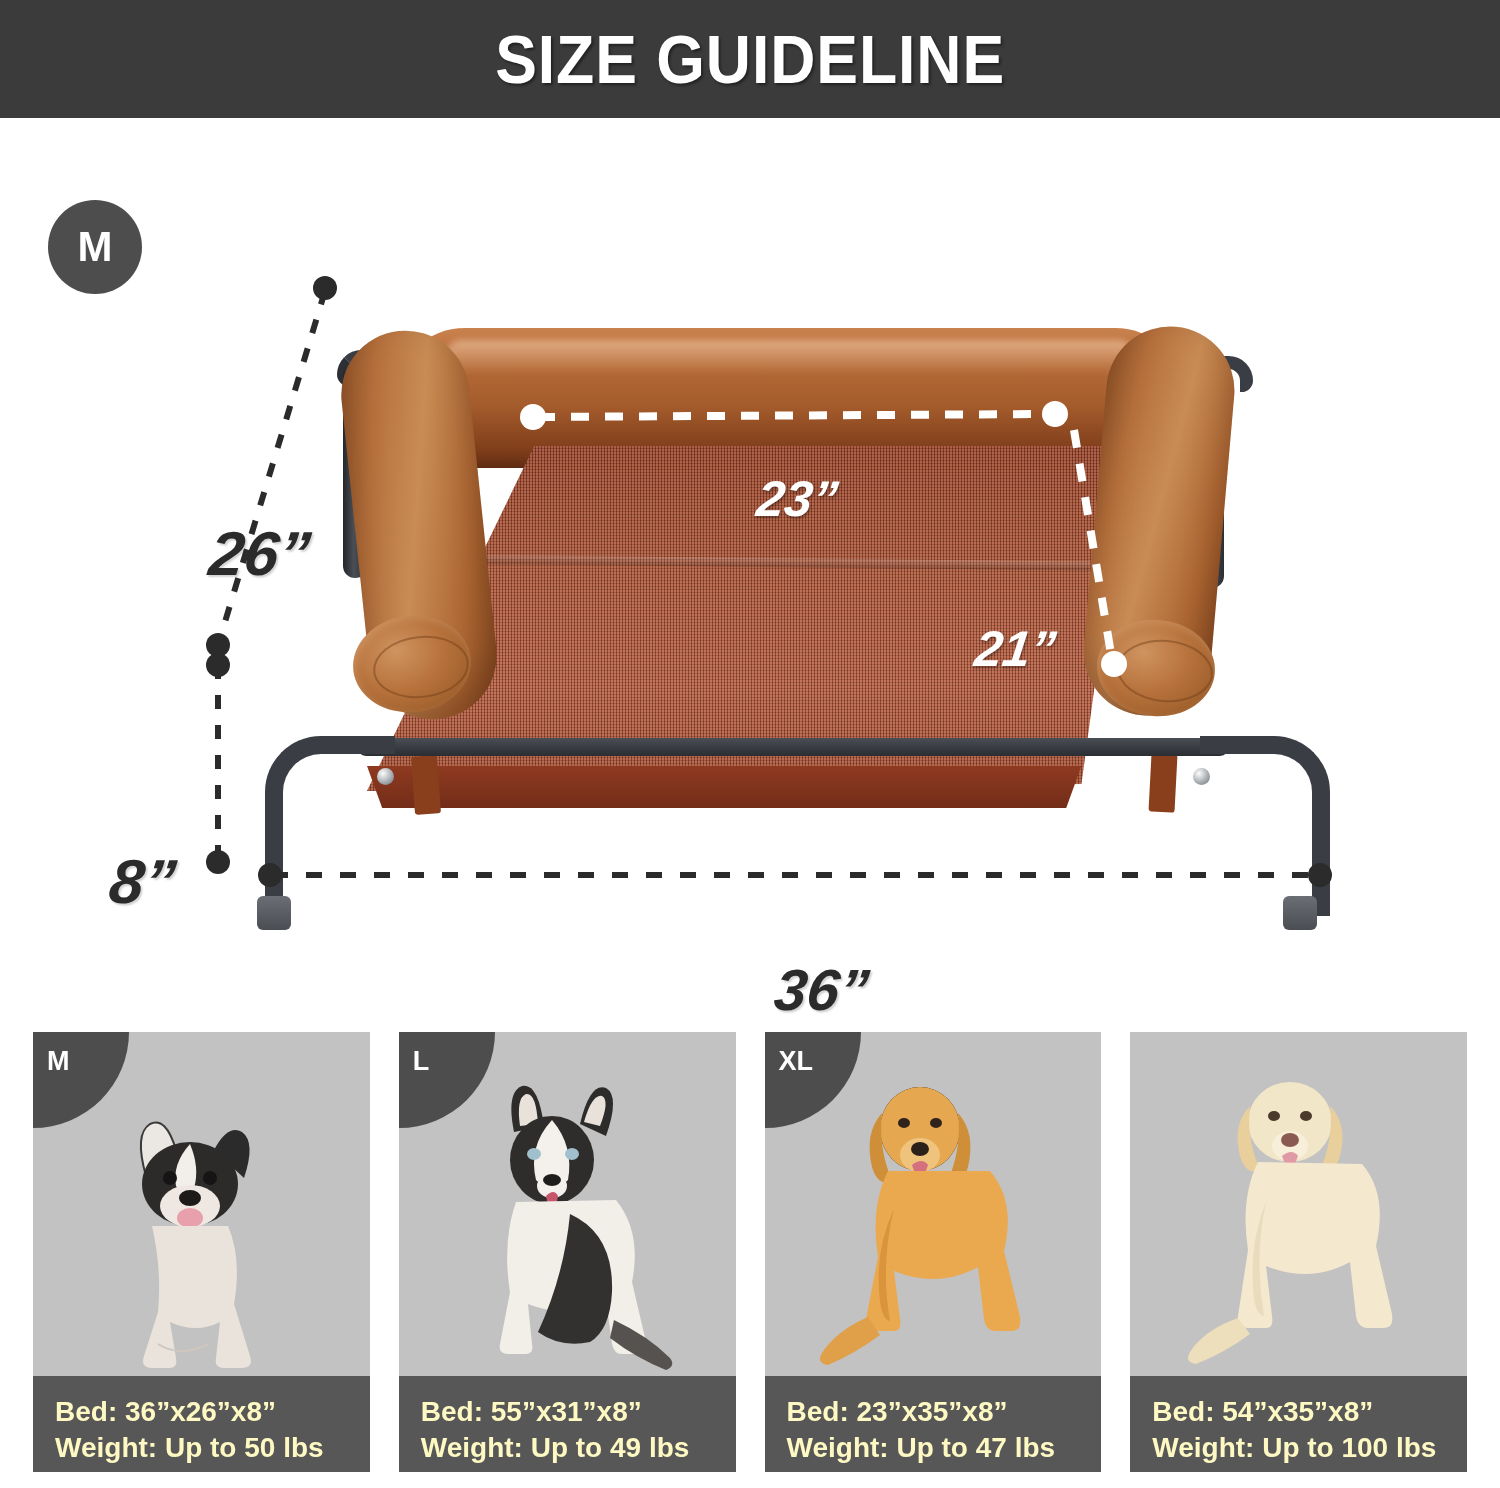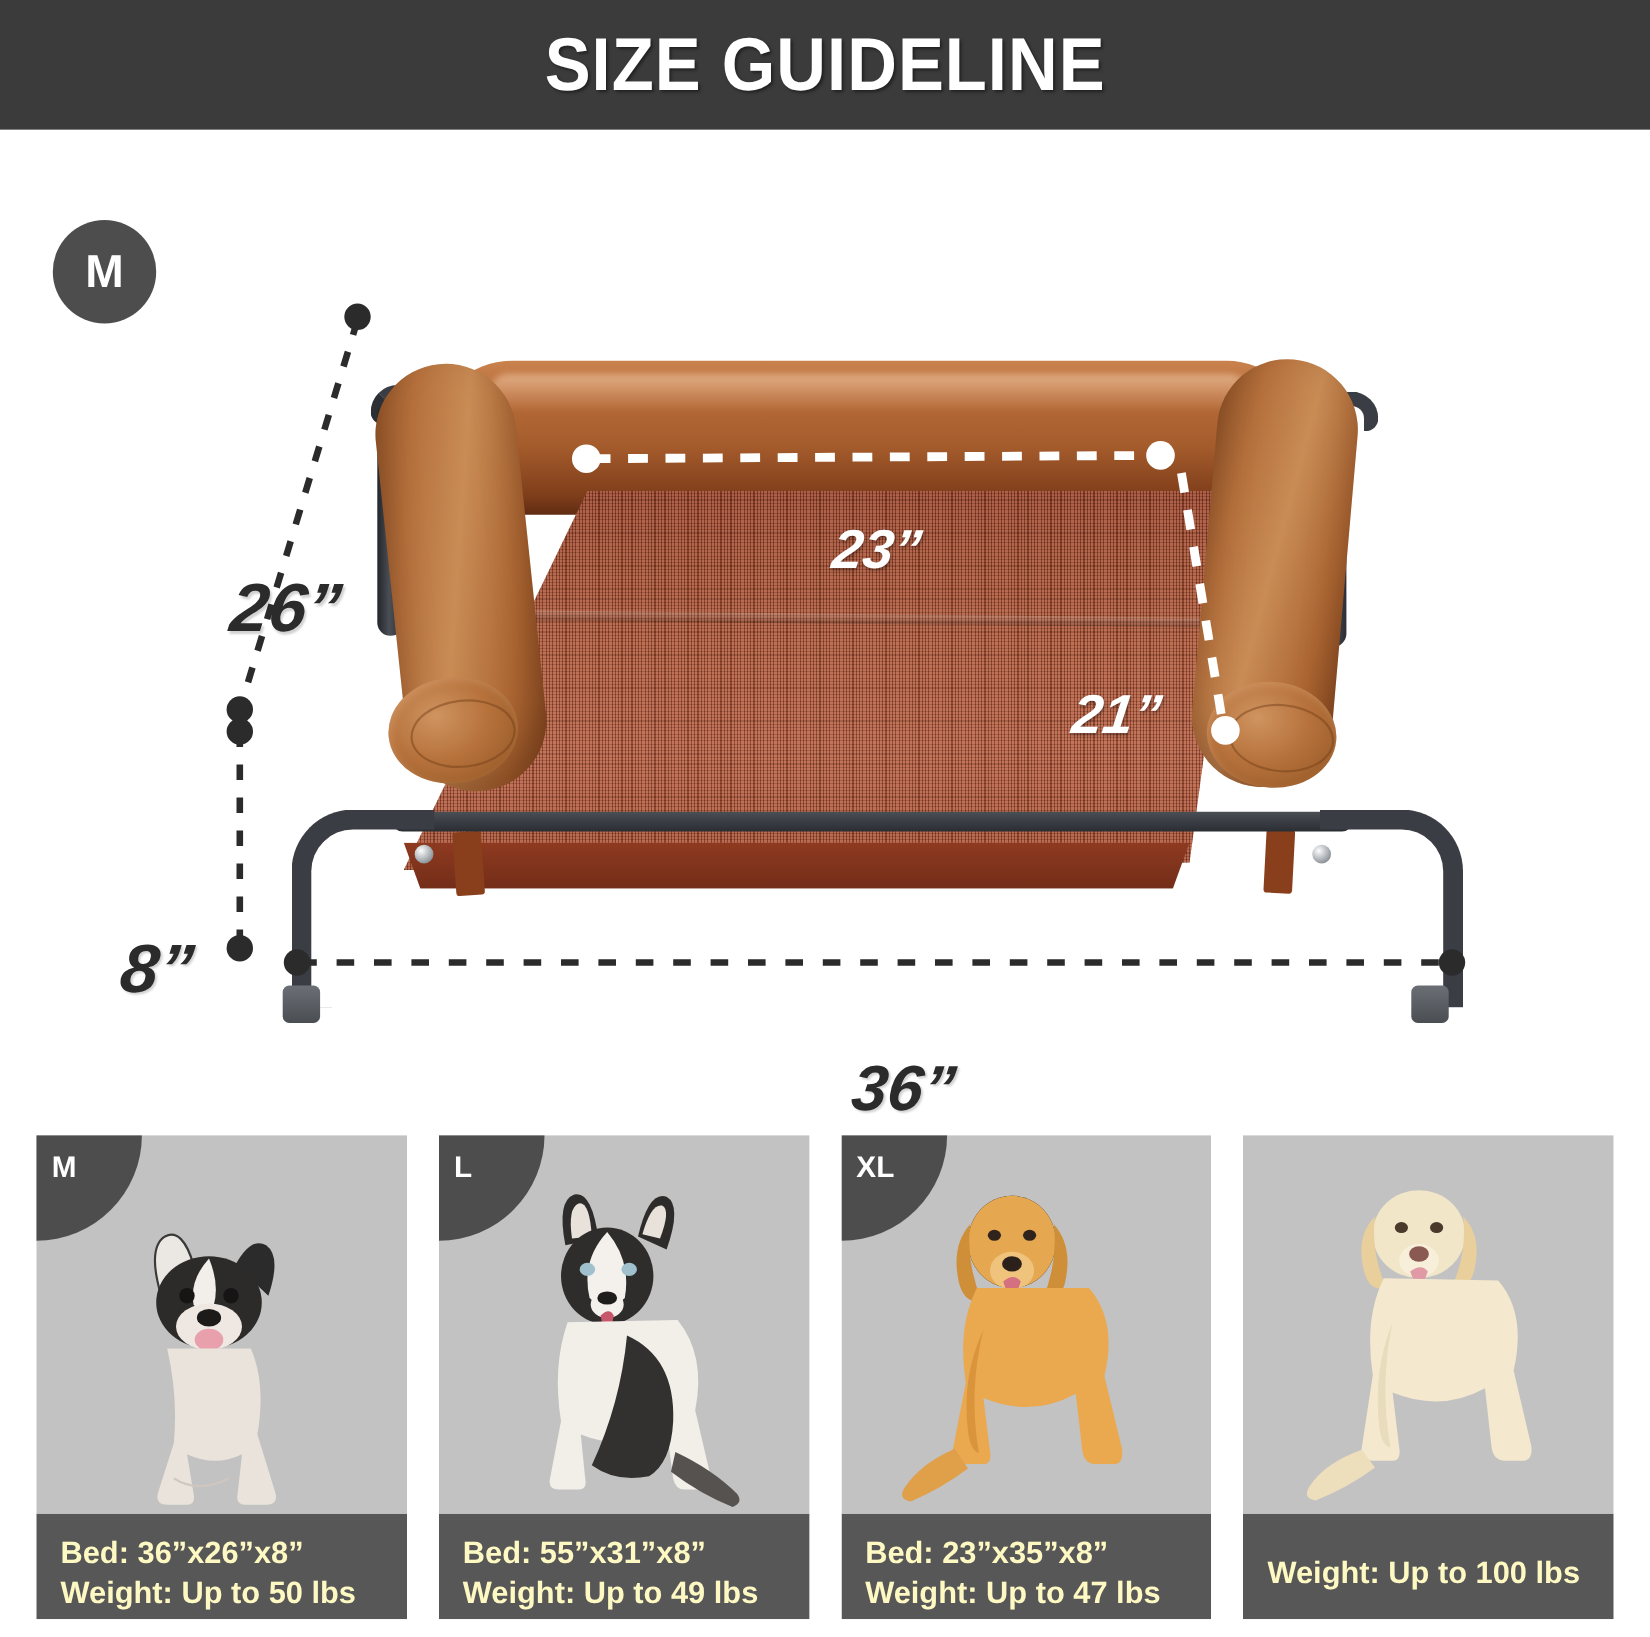--- a/index.html
+++ b/index.html
@@ -376,18 +376,19 @@
             <path d="M108 100 q8 24 16 0 q-6 -8 -16 0 z" fill="#e09aa6"></path>
             <ellipse cx="100" cy="60" rx="6" ry="5" fill="#4a3a2c"></ellipse>
             <ellipse cx="132" cy="60" rx="6" ry="5" fill="#4a3a2c"></ellipse>
             <path d="M84 106 q-18 36 -10 88 l-10 66 q-2 12 10 12 l18 0 q8 0 6 -12 l-6 -50 q44 18 84 -4 l6 54 q2 12 12 12 l16 0 q10 0 8 -14 l-16 -68 q12 -52 -14 -82 z" fill="#f4e9ce"></path>
             <path d="M92 146 q-18 44 -12 96 q2 16 10 18 q-10 -58 2 -114 z" fill="#e8dcbd"></path>
             <path d="M64 262 q-34 12 -48 34 q-6 10 6 12 q30 -12 54 -30 z" fill="#eddfbb"></path>
           </g>
         </svg>
       </div>
       <div class="card-caption">
+        <div class="cap-line">Bed: 54”x35”x8”</div>
         <div class="cap-line">Weight: Up to 100 lbs</div>
       </div>
     </div>
 
   </div>
 </div>
 
 </body></html>

